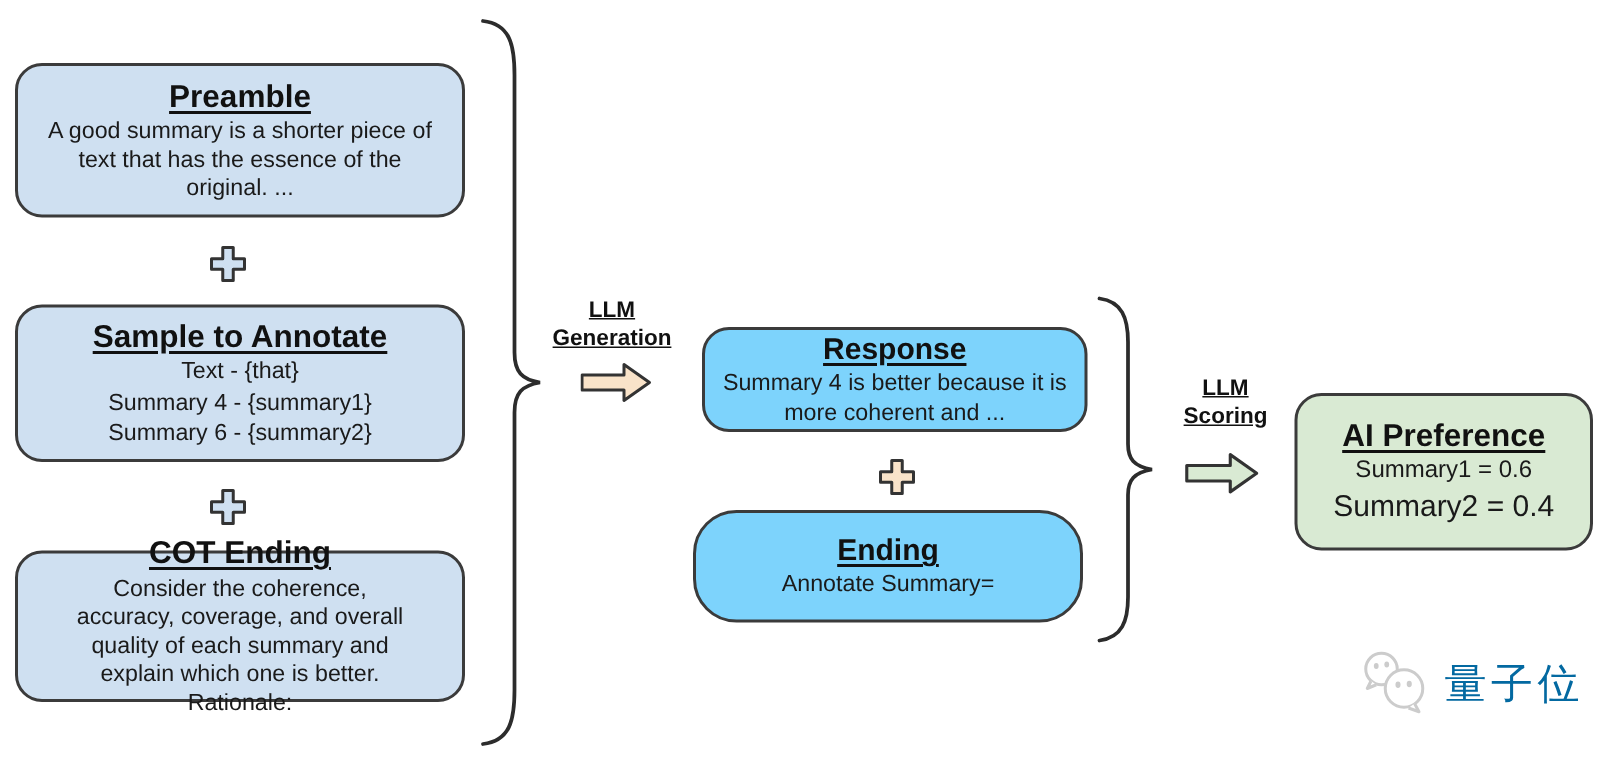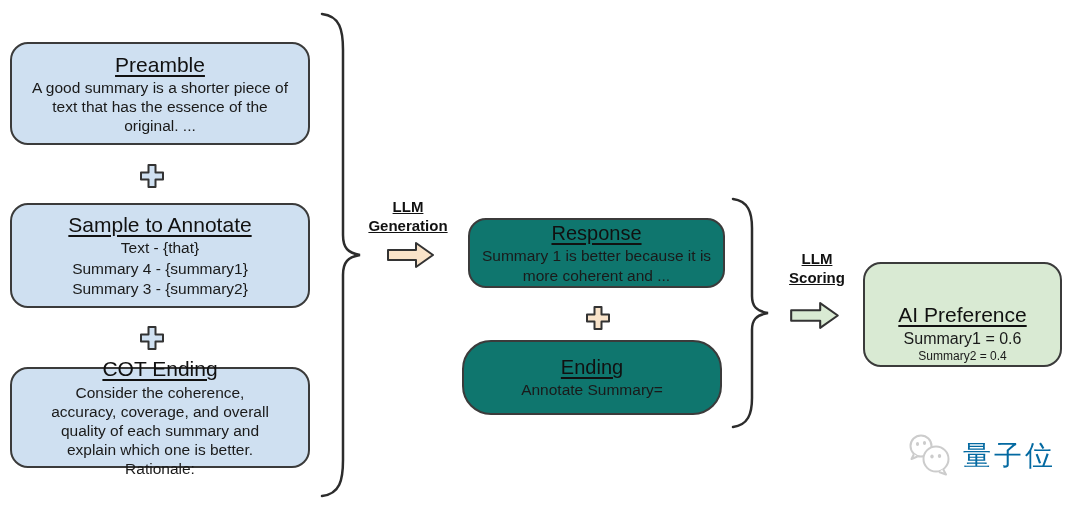--- a/index.html
+++ b/index.html
@@ -17,28 +17,29 @@
     border-radius: 18px;
     display: flex;
     flex-direction: column;
     align-items: center;
     justify-content: center;
     text-align: center;
     box-sizing: border-box;
     color: #111111;
   }
   .box.blue  { background: #cfe0f1; }
-  .box.peach { background: #0f766e; align-items: center; }
-  .box.green { background: #d9ead3; justify-content: flex-end; }
+  .box.peach { background: #7dd3fc; align-items: center; }
+  .box.green { background: #d9ead3; }
   .box-title {
     font-size: 21px;
     text-decoration: underline;
     text-underline-offset: 3px;
     line-height: 1.25;
     color: #111111;
+    font-weight: bold;
   }
   .box-body {
     font-size: 15.5px;
     line-height: 1.24;
     color: #1a1a1a;
   }
   .box-line {
     font-size: 15.5px;
     line-height: 1.3;
     color: #1a1a1a;
@@ -82,21 +83,21 @@
   </div>
 
   <svg class="plus" style="left:139px; top:163px;" viewBox="0 0 26 26">
     <path d="M9.5 2 h7 v7.5 h7.5 v7 h-7.5 v7.5 h-7 v-7.5 h-7.5 v-7 h7.5 z" fill="#cfe0f1" stroke="#333333" stroke-width="2" stroke-linejoin="round"></path>
   </svg>
 
   <div class="box blue pad-sm" style="left:10px; top:203px; width:300px; height:105px;align-items:center;">
     <div class="box-title">Sample to Annotate</div>
     <div class="box-line">Text - {that}</div>
     <div class="box-line">Summary 4 - {summary1}</div>
-    <div class="box-line">Summary 3 - {summary2}</div>
+    <div class="box-line">Summary 6 - {summary2}</div>
   </div>
 
   <svg class="plus" style="left:139px; top:325px;" viewBox="0 0 26 26">
     <path d="M9.5 2 h7 v7.5 h7.5 v7 h-7.5 v7.5 h-7 v-7.5 h-7.5 v-7 h7.5 z" fill="#cfe0f1" stroke="#333333" stroke-width="2" stroke-linejoin="round"></path>
   </svg>
 
   <div class="box blue" style="left:10px; top:367px; width:300px; height:101px; padding:4px 30px;">
     <div class="box-title">COT Ending</div>
     <div class="box-body">Consider the coherence, accuracy, coverage, and overall quality of each summary and explain which one is better. Rationale:</div>
   </div>
@@ -108,21 +109,21 @@
   <div class="arrow-label" style="left:358px; top:198px; width:100px;">
     <div>LLM</div>
     <div>Generation</div>
   </div>
   <svg class="block-arrow" style="left:387px; top:241px;" width="48" height="28" viewBox="0 0 48 28">
     <polygon points="1,9 29,9 29,2 46,14 29,26 29,19 1,19" fill="#f9e3c9" stroke="#333333" stroke-width="2" stroke-linejoin="round"></polygon>
   </svg>
 
   <div class="box peach" style="left:468px; top:218px; width:257px; height:70px; padding:2px 10px;">
     <div class="box-title" style="font-size:20px;">Response</div>
-    <div class="box-body">Summary 1 is better because it is more coherent and ...</div>
+    <div class="box-body">Summary 4 is better because it is more coherent and ...</div>
   </div>
 
   <svg class="plus" style="left:585px; top:305px;" viewBox="0 0 26 26">
     <path d="M9.5 2 h7 v7.5 h7.5 v7 h-7.5 v7.5 h-7 v-7.5 h-7.5 v-7 h7.5 z" fill="#f9e3c9" stroke="#333333" stroke-width="2" stroke-linejoin="round"></path>
   </svg>
 
   <div class="box peach" style="left:462px; top:340px; width:260px; height:75px;border-radius:29px;">
     <div class="box-title" style="font-size:20px;">Ending</div>
     <div class="box-body">Annotate Summary=</div>
   </div>
@@ -135,21 +136,21 @@
     <div>LLM</div>
     <div>Scoring</div>
   </div>
   <svg class="block-arrow" style="left:789px; top:301px;" width="52" height="29" viewBox="0 0 48 28">
     <polygon points="1,9 29,9 29,2 46,14 29,26 29,19 1,19" fill="#d9ead3" stroke="#333333" stroke-width="2" stroke-linejoin="round"></polygon>
   </svg>
 
   <div class="box green" style="left:863px; top:262px; width:199px; height:105px;">
     <div class="box-title">AI Preference</div>
     <div class="box-line" style="font-size:16px;">Summary1 = 0.6</div>
-    <div class="box-line" style="font-size:12px;">Summary2 = 0.4</div>
+    <div class="box-line" style="font-size:20px;">Summary2 = 0.4</div>
   </div>
 
   <div class="watermark">
     <svg width="52" height="46" viewBox="0 0 52 46">
       <g fill="none" stroke="#cccccc" stroke-width="2">
         <circle cx="16" cy="13" r="10.5" fill="#ffffff"></circle>
         <path d="M9 21 l-2.5 5 l6 -2.5" fill="#ffffff" stroke-linejoin="round"></path>
         <circle cx="31" cy="26" r="12.5" fill="#ffffff"></circle>
         <path d="M38 36 l3 5.5 l-7 -2.5" fill="#ffffff" stroke-linejoin="round"></path>
       </g>

